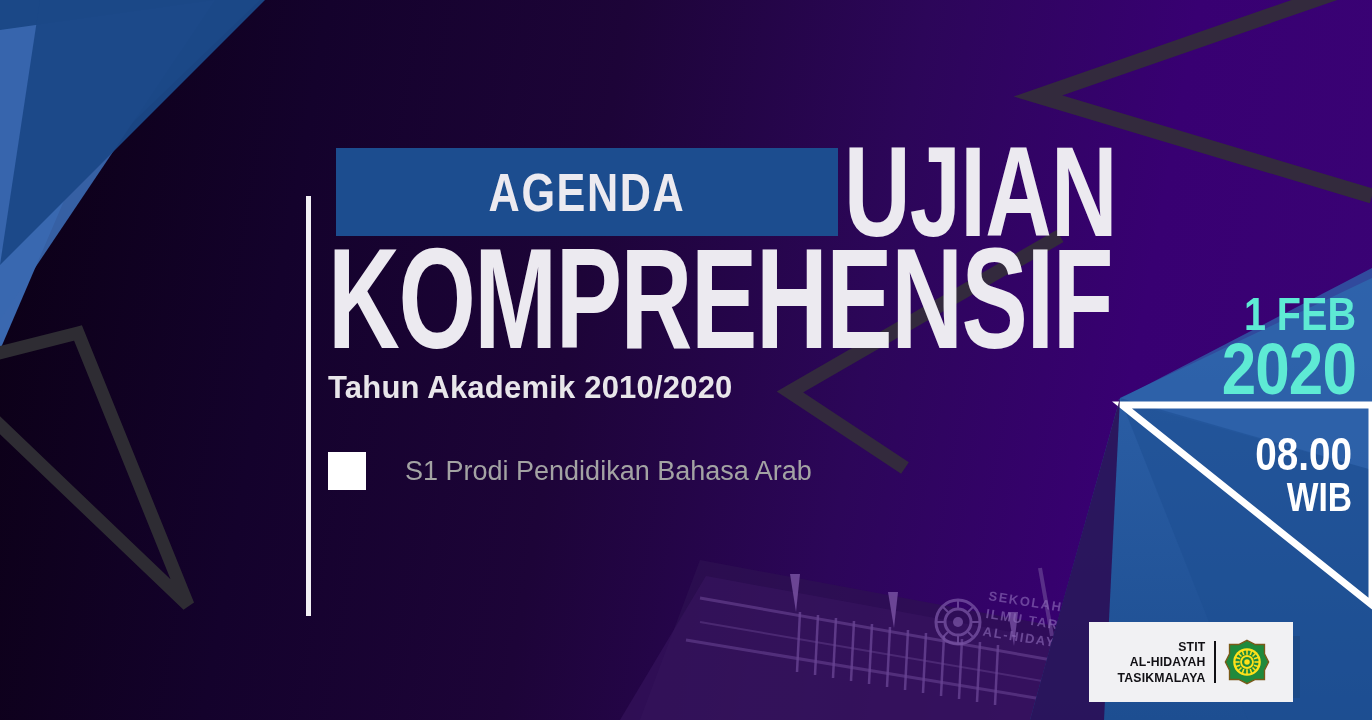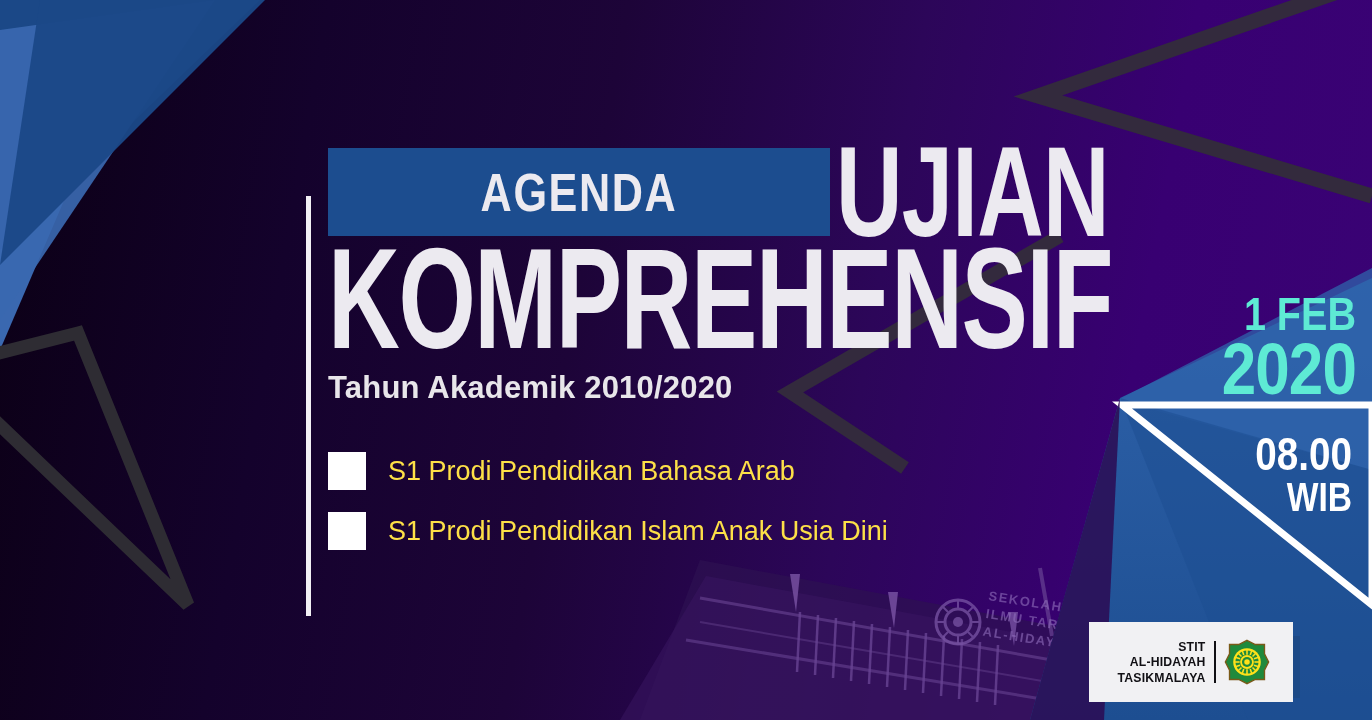--- a/index.html
+++ b/index.html
@@ -31,21 +31,21 @@
     width:5px;height:420px;
     background:#f2f0f4;
   }
 
   
   .headline{
     position:absolute;left:328px;top:148px;
     width:740px;
   }
   .agenda-row{
-    position:relative;height:88px;
+    position:relative;height:88px;margin-left:8px;
   }
   .agenda-bar{
     position:absolute;left:0;top:0;
     width:502px;height:88px;
     background:#1c4d8f;
   }
   .agenda-text{
     position:absolute;left:0;top:0;
     width:502px;height:88px;
     display:flex;align-items:center;justify-content:center;
@@ -91,22 +91,22 @@
   .progitem{
     display:flex;align-items:center;
     margin-bottom:22px;
   }
   .chk{
     width:38px;height:38px;
     background:#ffffff;
     flex:0 0 auto;
   }
   .proglabel{
-    margin-left:22px;
-    color:#fde047;
+    margin-left:39px;
+    color:#a3a3a3;
     font-size:27px;
     white-space:nowrap;
     text-align:right;
   }
 
   
   .datewrap{
     position:absolute;right:16px;top:292px;
     width:220px;
     text-align:right;
@@ -273,24 +273,20 @@
     </div>
     <div class="komprehensif">KOMPREHENSIF</div>
   </div>
 
   <div class="subtitle">Tahun Akademik 2010/2020</div>
 
   <div class="proglist">
     <div class="progitem">
       <div class="chk"></div>
       <div class="proglabel">S1 Prodi Pendidikan Bahasa Arab</div>
-    </div>
-    <div class="progitem">
-      <div class="chk"></div>
-      <div class="proglabel">S1 Prodi Pendidikan Islam Anak Usia Dini</div>
     </div>
   </div>
 
   <div class="datewrap">
     <div class="date-day">1 FEB</div>
     <div class="date-year">2020</div>
   </div>
 
   <div class="timewrap">
     <div class="time-val">08.00</div>

